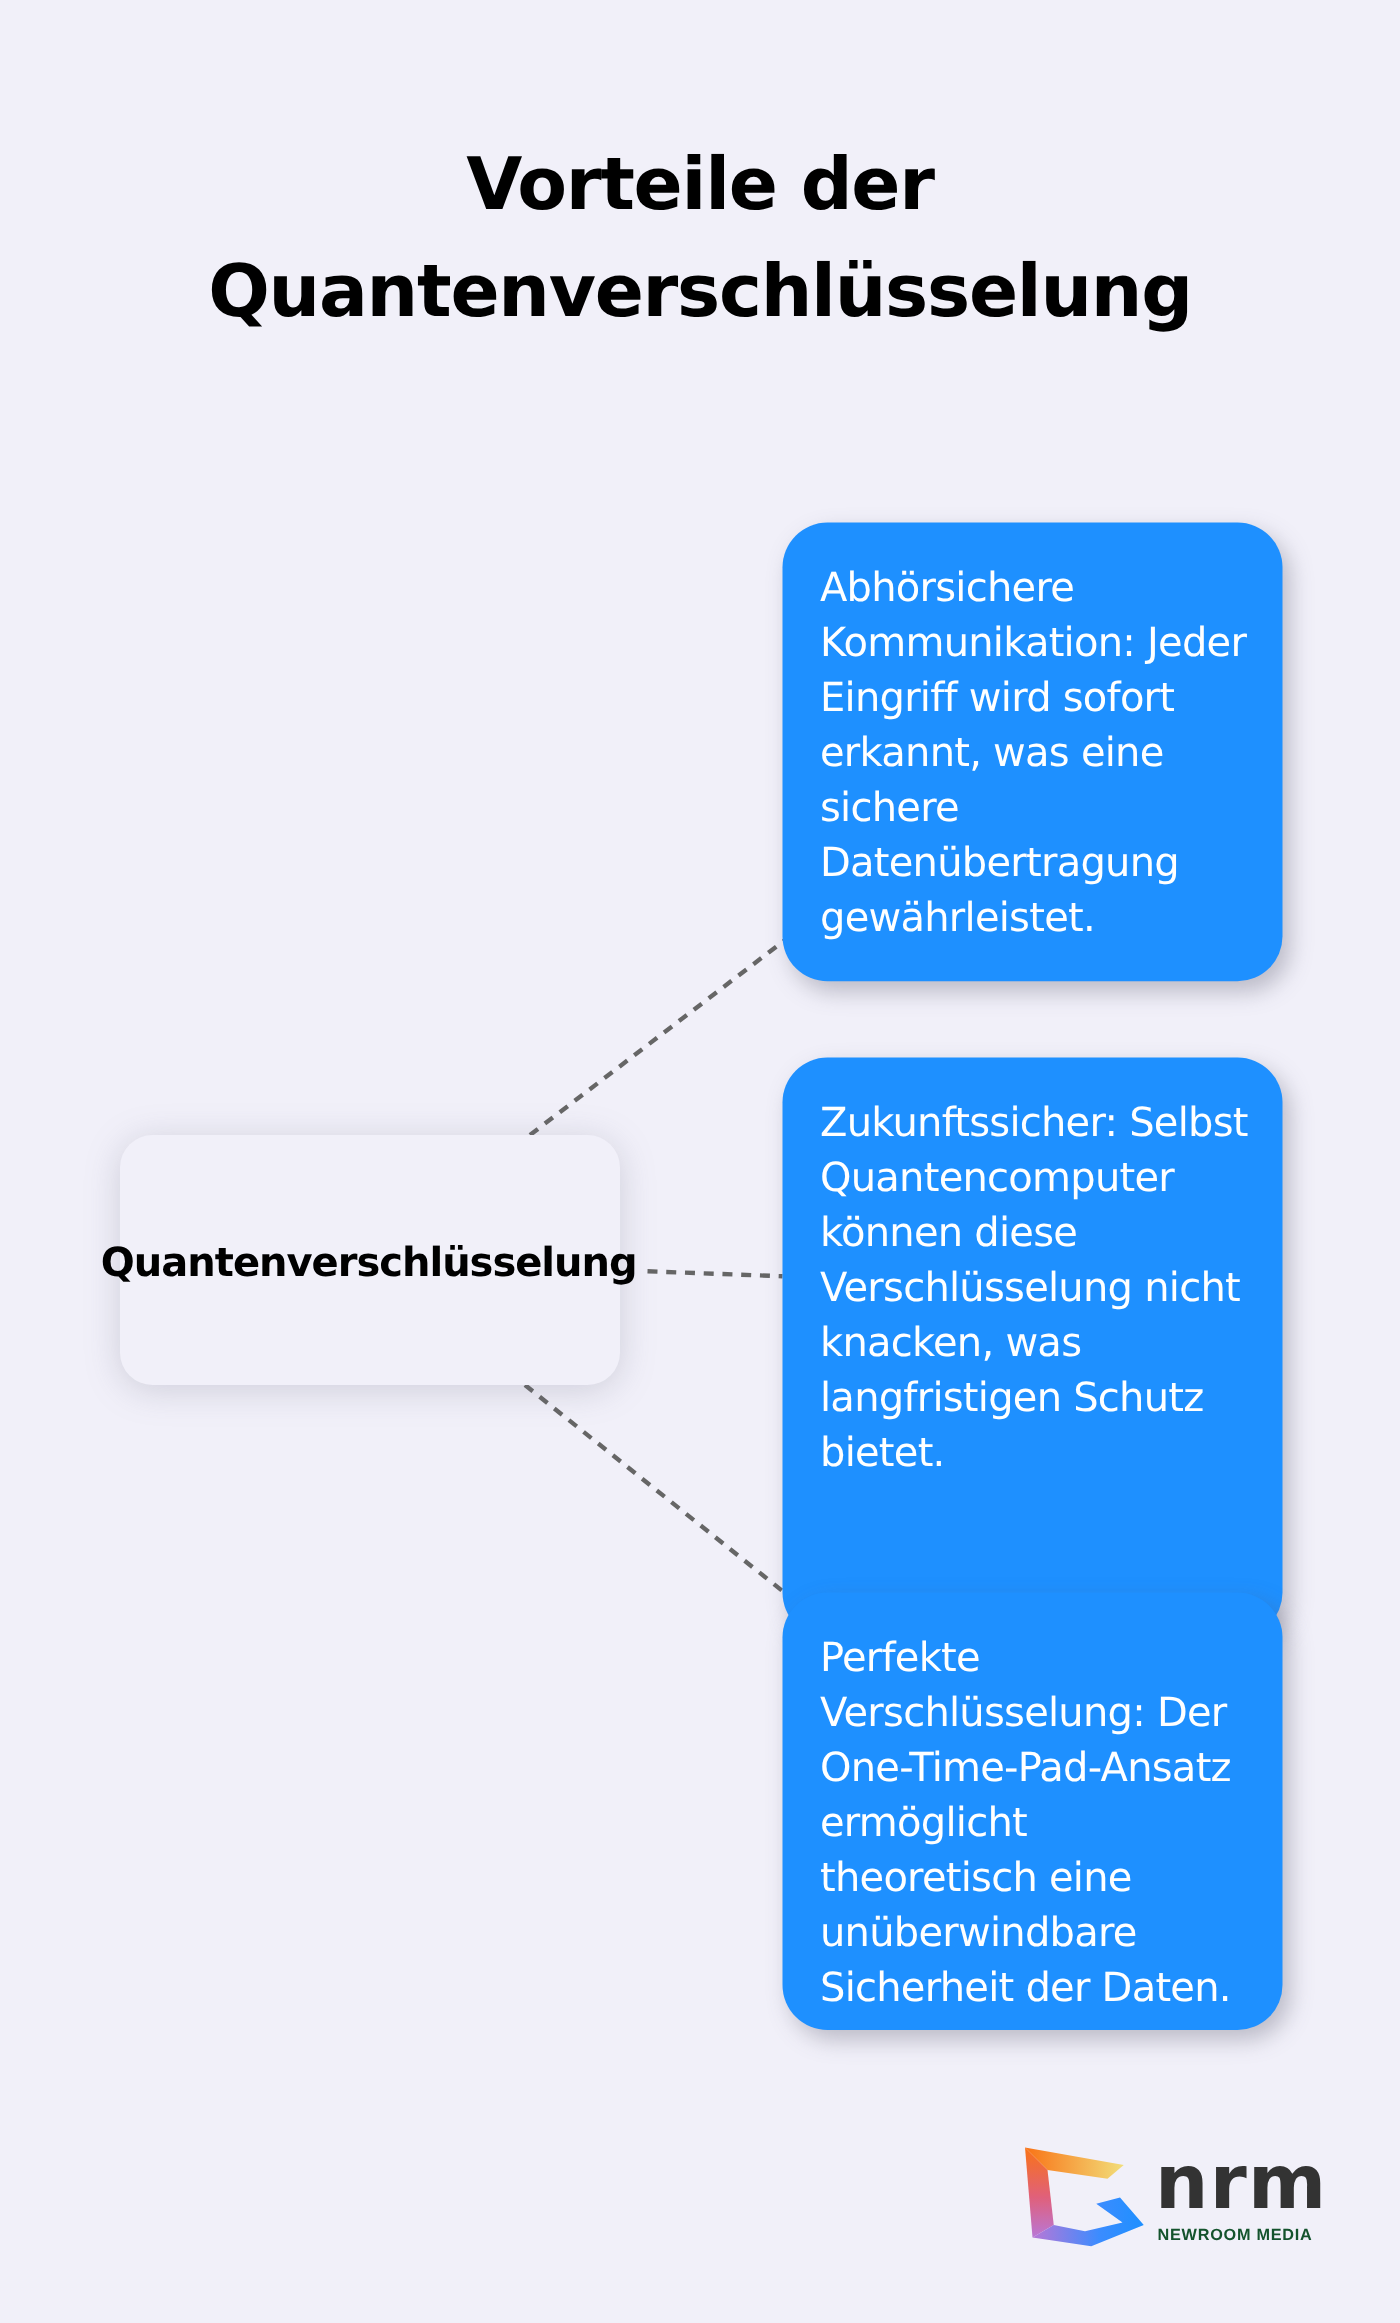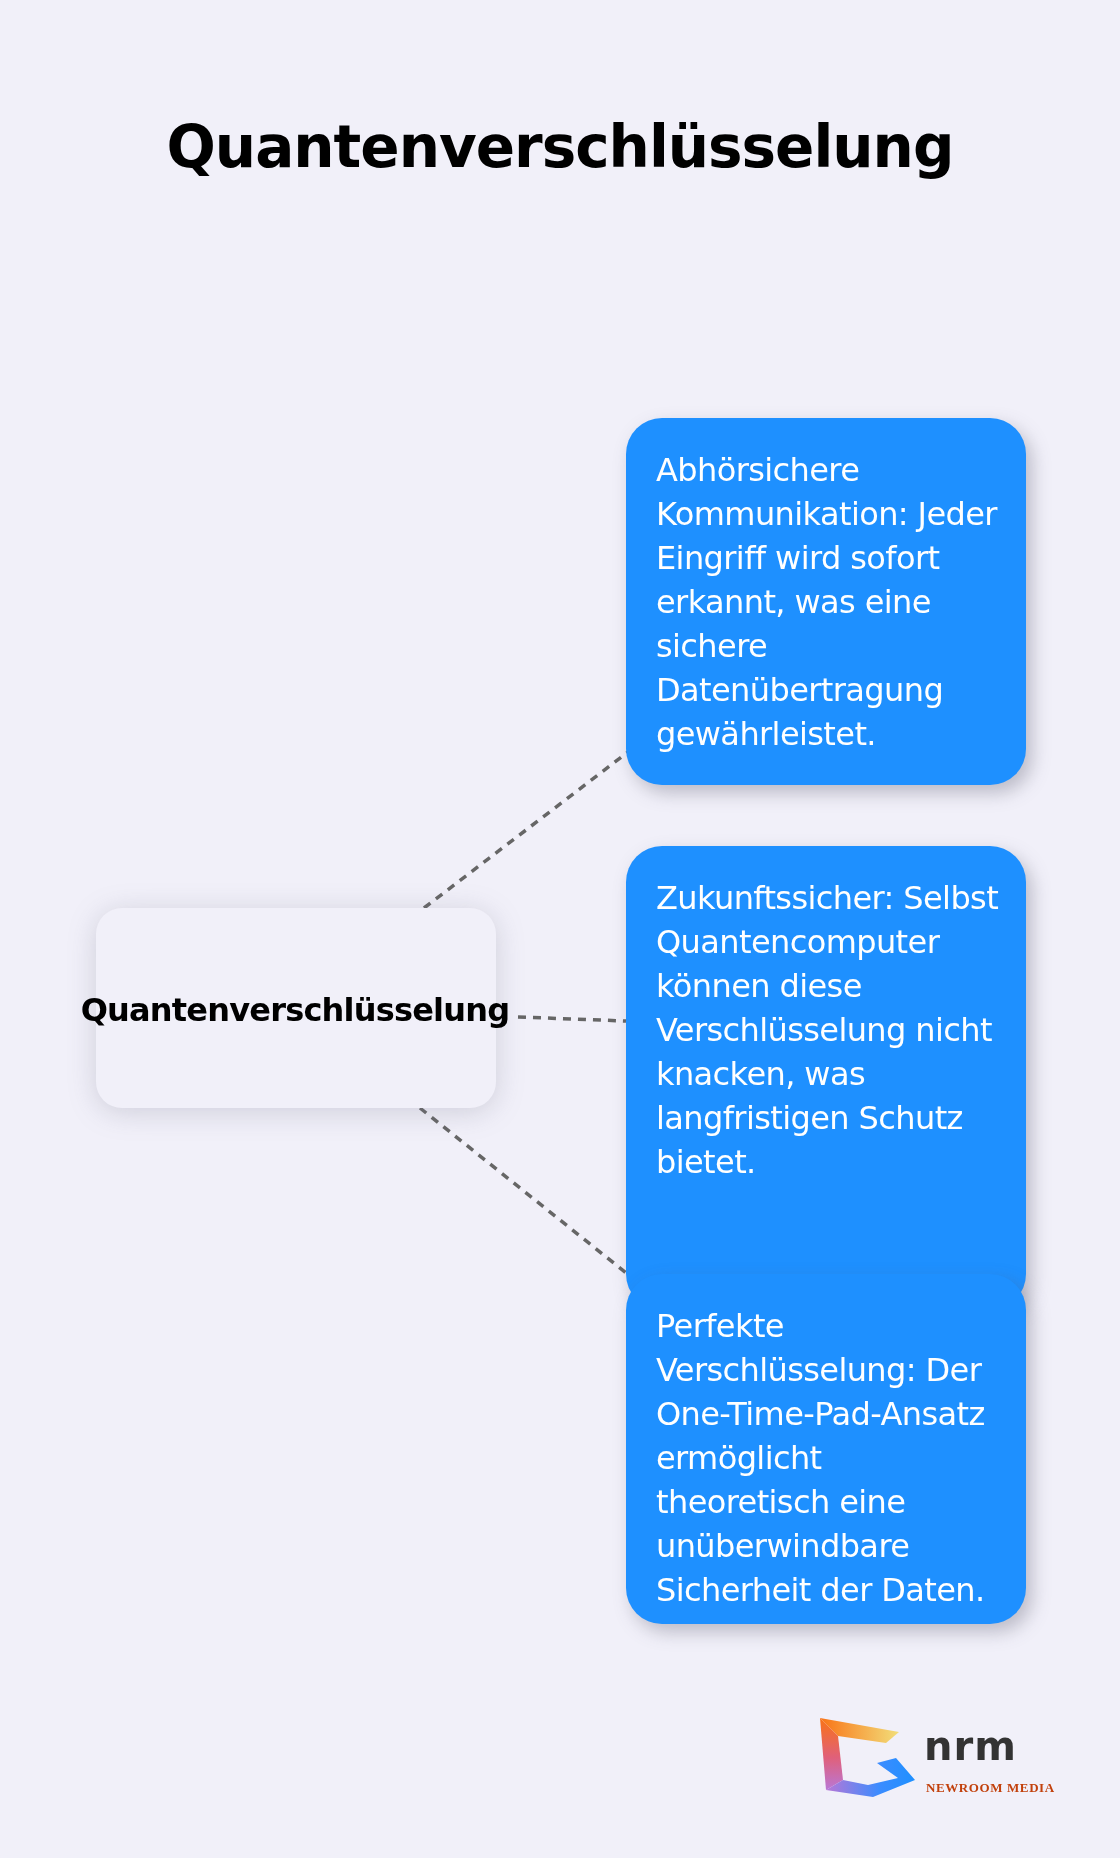--- a/index.html
+++ b/index.html
@@ -74,41 +74,42 @@
     }
     .logo-icon {
       position: absolute; left: 0; top: 0;
       width: 100px; height: 88px;
     }
     .logo-word {
       position: absolute;
       left: 106px; top: 4px;
       font-family: "DejaVu Sans", sans-serif;
       font-weight: bold;
-      font-size: 40px;
+      font-size: 60px;
       line-height: 56px;
       color: #333333;
       letter-spacing: 1px;
     }
     .logo-sub {
       position: absolute;
       left: 108px; top: 66px;
-      font-family: Liberation Serif, serif;
+      font-family: Liberation Sans, sans-serif;
       font-weight: bold;
       font-size: 13px;
       line-height: 16px;
-      color: #c2410c;
+      color: #14532d;
       letter-spacing: 0.6px;
       white-space: nowrap;
     }
   </style>
 </head>
 <body>
 
 <div class="title">
+  <span>Vorteile der</span>
   <span>Quantenverschlüsselung</span>
 </div>
 
 <svg class="connectors" viewBox="0 0 1120 1858" xmlns="http://www.w3.org/2000/svg">
   <line x1="424" y1="908" x2="628" y2="752" stroke="#666666" stroke-width="3.5" stroke-dasharray="8,7"></line>
   <line x1="518" y1="1017" x2="626" y2="1021" stroke="#666666" stroke-width="3.5" stroke-dasharray="8,7"></line>
   <line x1="420" y1="1108" x2="640" y2="1284" stroke="#666666" stroke-width="3.5" stroke-dasharray="8,7"></line>
 </svg>
 
 <div class="center-node"></div>

